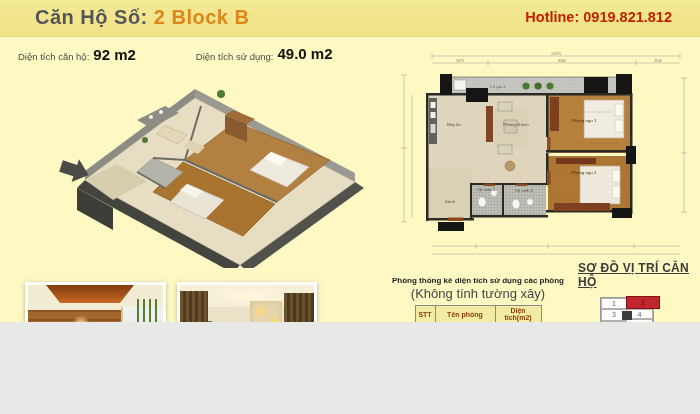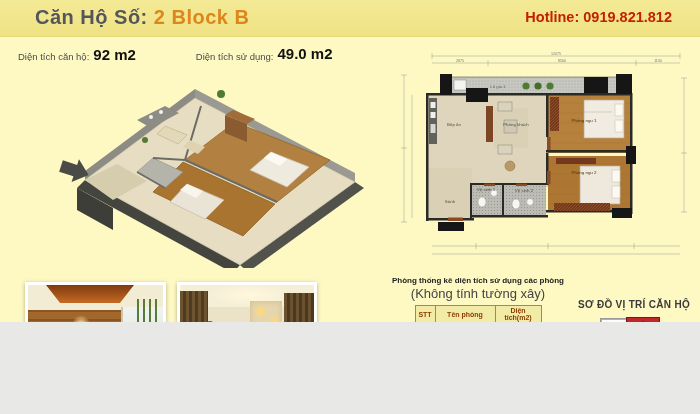--- a/index.html
+++ b/index.html
@@ -84,21 +84,21 @@
   table.area-table { border-collapse:collapse; margin:4px auto 0; background:#fff; }
   .area-table th { background:#f2eba6; color:#8b3c00; font-weight:bold; font-size:7px;
     border:1px solid #8a8a8a; padding:1px 2px; height:12px; }
   .area-table td { border:1px solid #8a8a8a; font-size:7px; color:#333; padding:0 2px;
     height:9.5px; text-align:center; background:#fff; }
   .area-table td.room { font-weight:bold; }
   .col-stt { width:20px; } .col-room { width:60px; } .col-area { width:46px; }
 
   
   .location { position:absolute; left:578px; top:261px; width:120px; }
-  .loc-title { font-size:10px; font-weight:bold; color:#3a3a3a; letter-spacing:0.3px;margin-top:38px; }
+  .loc-title { font-size:12px; font-weight:bold; color:#3a3a3a; text-decoration:underline; letter-spacing:0.3px; }
   .building { position:relative; width:54px; height:104px; margin:8px 0 0 22px;
     border:1px solid #999; background:#fff; }
   .col-l,.col-r { position:absolute; top:0; bottom:0; display:flex; flex-direction:column; }
   .col-l { left:0; width:26px; }
   .col-r { right:0; width:27px; }
   .unit { flex:1; display:flex; align-items:center; justify-content:center;
     font-size:7px; color:#666; border:0.5px solid #b0b0b0; background:#fdfdfc; }
   .unit-highlight { flex:0 0 13px; margin:-2px -7px 0 0; background:#c0272d;
     border:1px solid #7e1418; color:#7e1418; font-weight:bold; z-index:3; }
   .core { position:absolute; background:#3d3d3a; z-index:2; }

